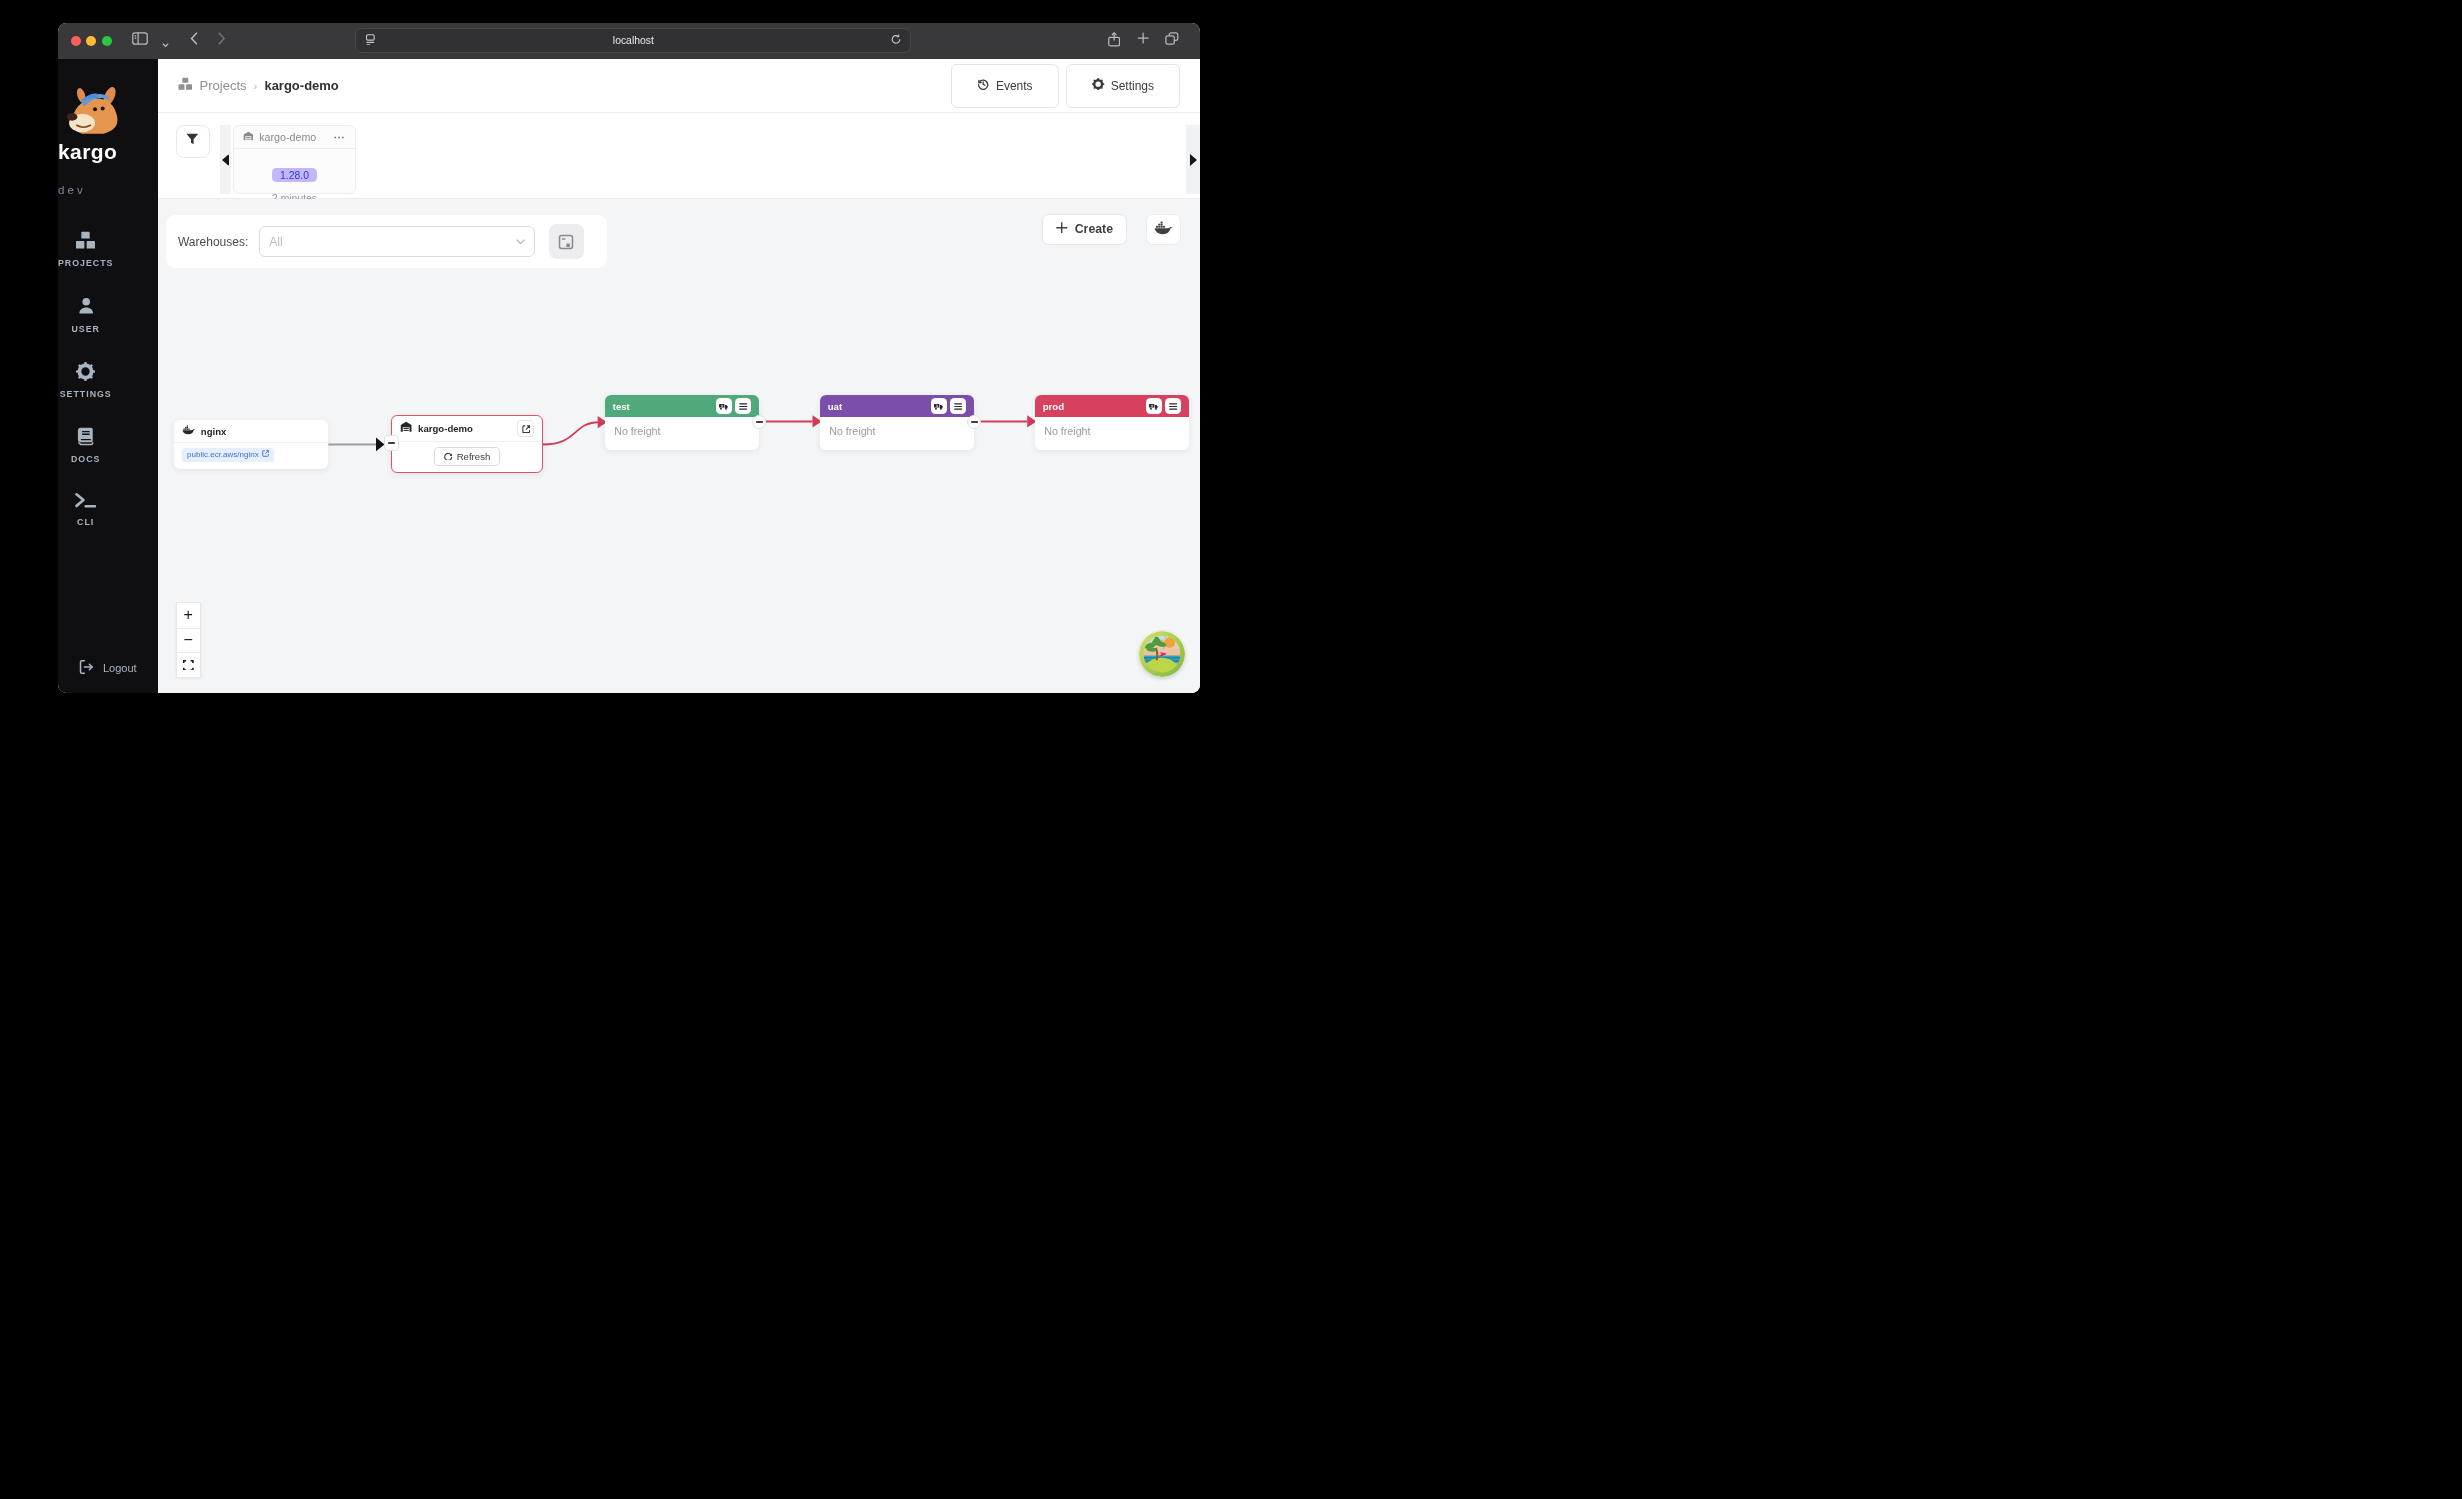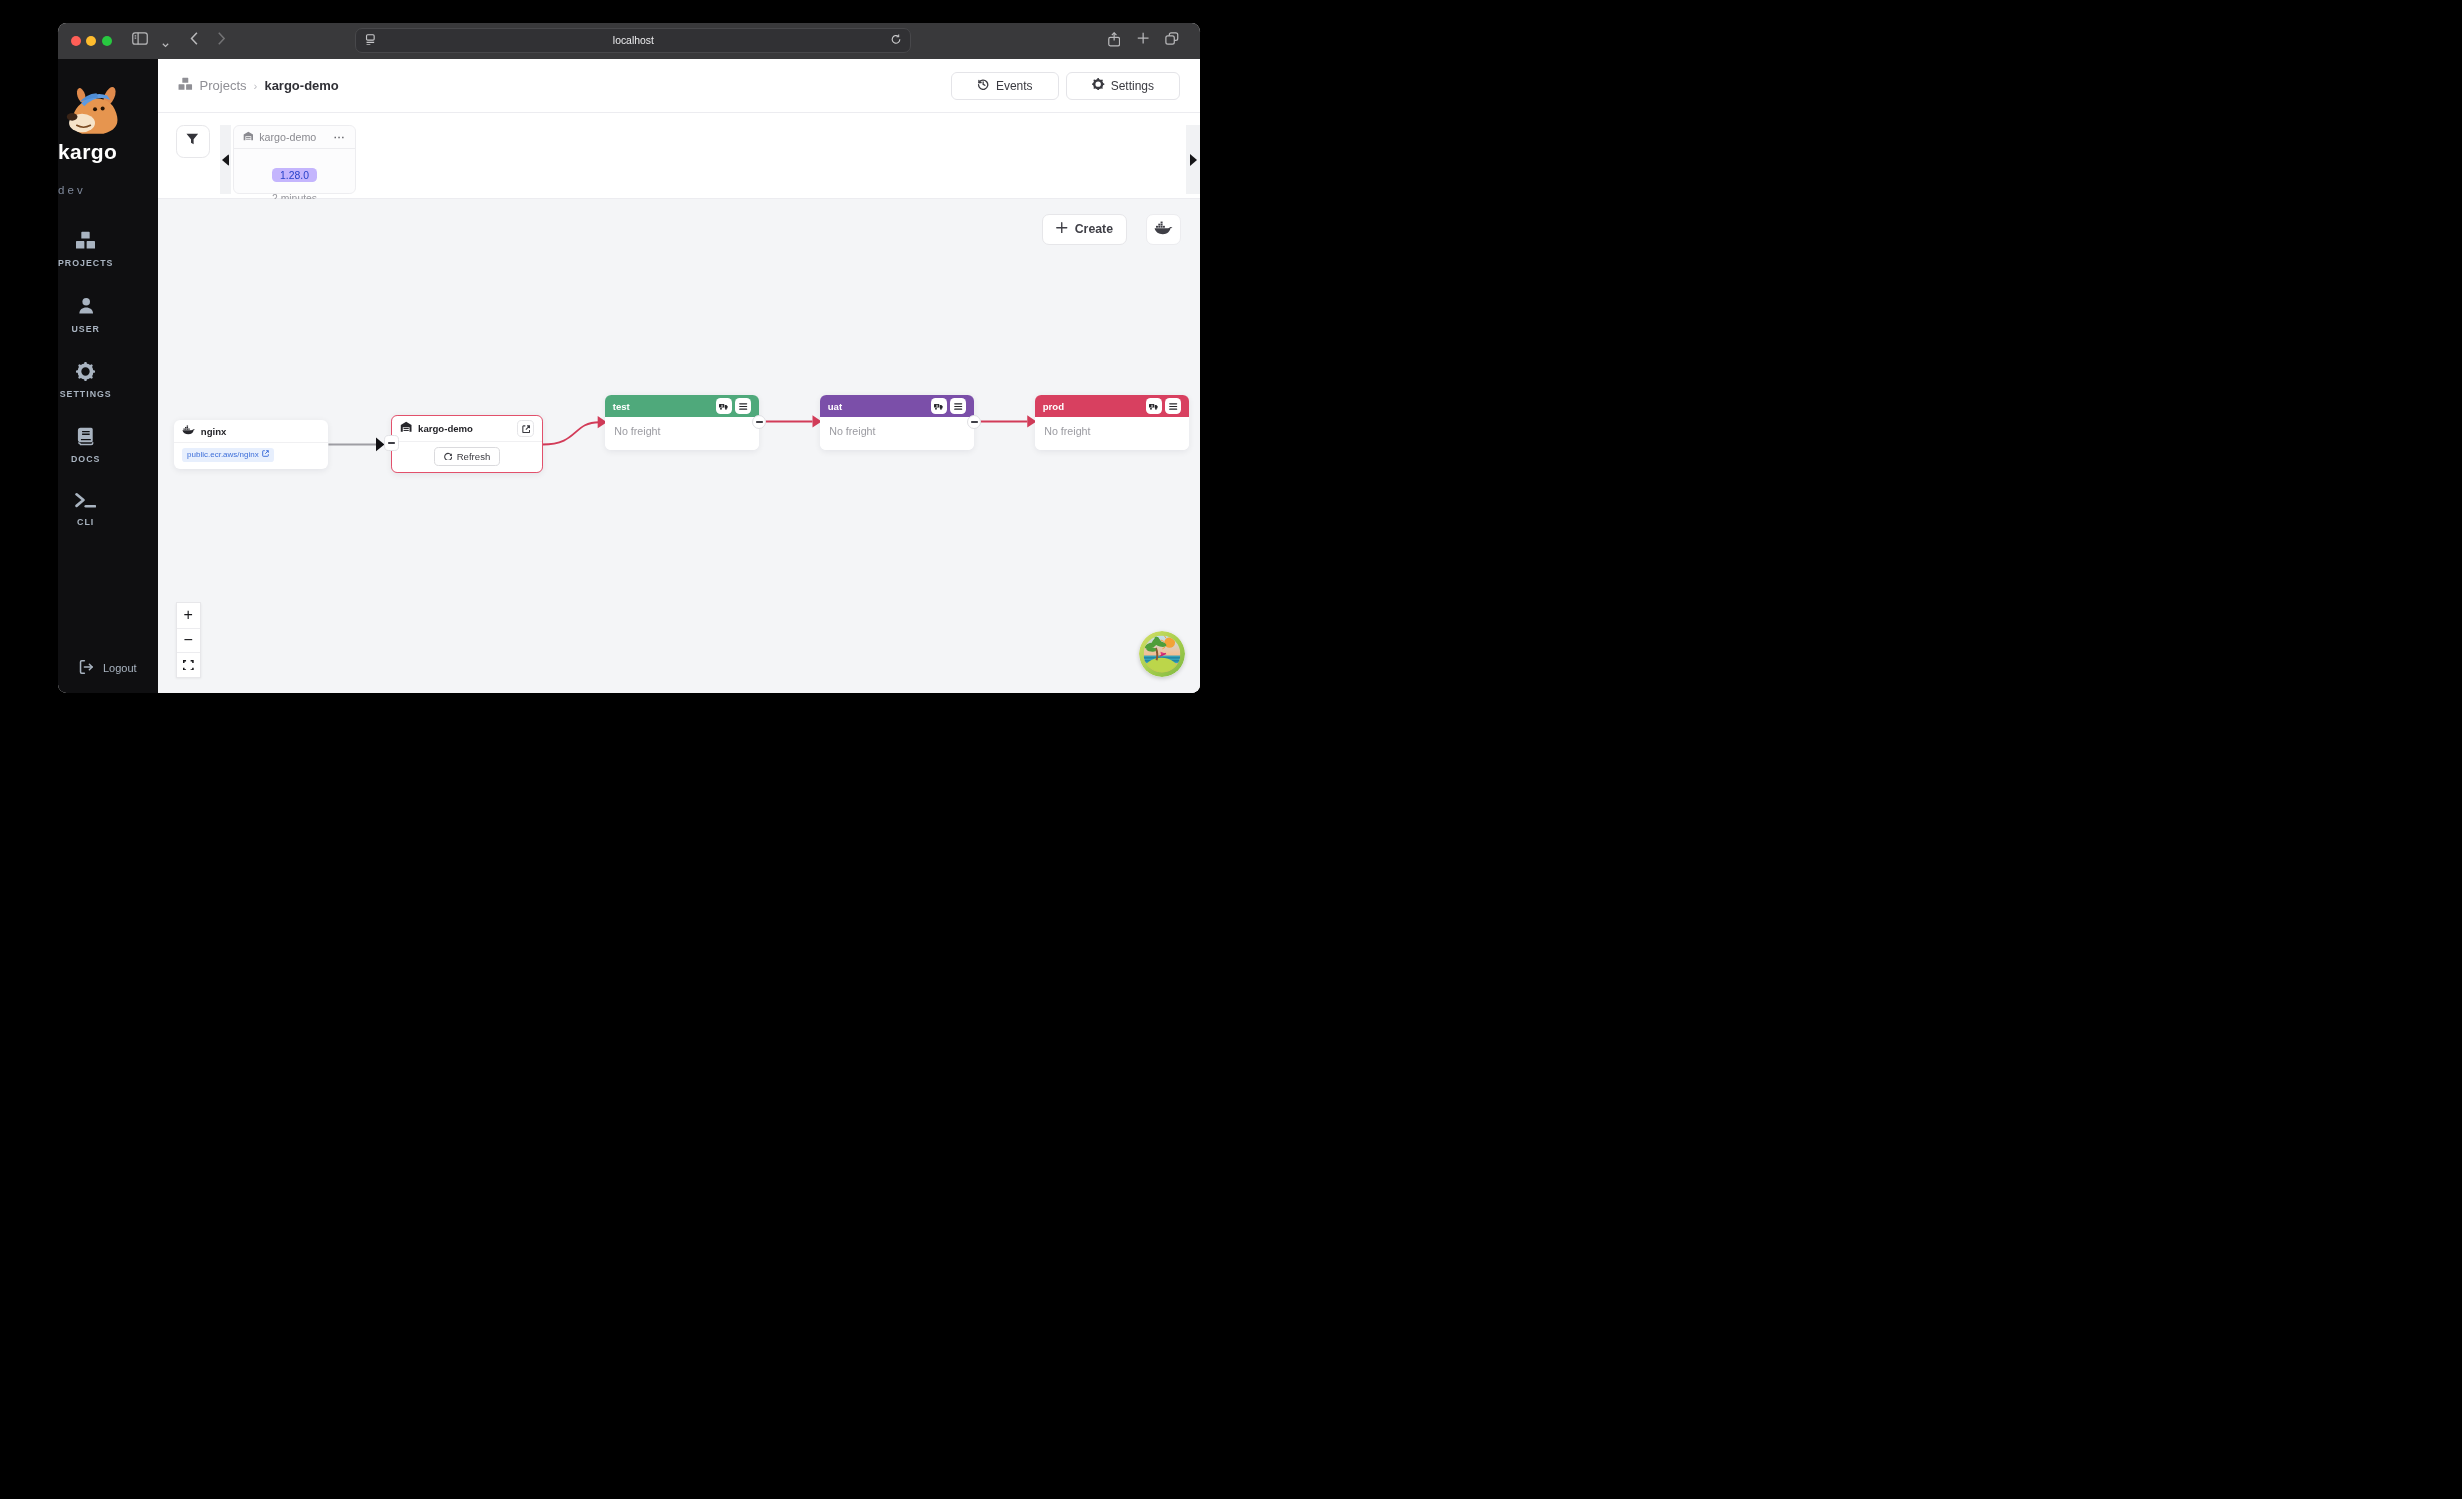--- a/index.html
+++ b/index.html
@@ -39,21 +39,21 @@
   .main { flex:1; display:flex; flex-direction:column; background:#fff; min-width:0; }
 
   
   .page-header { height:54px; border-bottom:0.8px solid #ececf0; display:flex;
                  align-items:center; padding:0 20px; flex-shrink:0; }
   .crumb { display:flex; align-items:center; gap:7px; }
   .crumb .root { color:#8f8f95; font-size:13px; }
   .crumb .sep { color:#bdbdc2; font-size:11.5px; }
   .crumb .cur { color:#303036; font-size:13px; font-weight:600; }
   .hdr-btns { margin-left:auto; display:flex; gap:7.7px; }
-  .pill-btn { display:flex; align-items:center; gap:6.1px; height:28px; padding:0 25px;
+  .pill-btn { display:flex; align-items:center; gap:6.1px; height:44px; padding:0 25px;
               background:#fff; border:0.8px solid #e4e4e8; border-radius:6px;
               font-size:12px; color:#3a3a40; font-weight:500; cursor:pointer; }
 
   
   .pipes-row { position:relative; height:86px; background:#fff; border-bottom:0.8px solid #ececf0; flex-shrink:0; }
   .filter-btn { position:absolute; left:17.7px; top:11.5px; width:34px; height:33px;
                 border:0.8px solid #e7e7ea; border-radius:7.7px; background:#fff;
                 display:flex; align-items:center; justify-content:center; cursor:pointer; }
   .strip { position:absolute; top:12.3px; height:69px; background:#f1f2f4;
            display:flex; align-items:center; justify-content:center; cursor:pointer; }
@@ -379,20 +379,38 @@
             <div class="age">2 minutes</div>
           </div>
 
           <div class="strip r">
               <span class="tri-r"></span>
             </div>
         </div>
 
         <div class="canvas">
 
+          <div class="wh-card">
+            <span class="wh-lbl">Warehouses:</span>
+            <div class="wh-select">
+              <span class="val">All</span>
+              <span class="chev">
+                <svg width="9.2" height="6.1" viewBox="0 0 12 8" fill="none" stroke="currentColor" stroke-width="1.5">
+                    <path d="M1 1l5 5 5-5"></path>
+                  </svg>
+              </span>
+            </div>
+            <button class="stagebtn">
+              <svg width="16" height="16" viewBox="0 0 21 21" fill="none" stroke="currentColor" stroke-width="2">
+                  <rect x="2" y="2" width="17" height="17" rx="2.5"></rect>
+                  <path d="M11 12.5h4.5V17H11z" fill="currentColor" stroke="none"></path>
+                  <path d="M6 6.5h3" stroke-linecap="round"></path>
+                </svg>
+            </button>
+          </div>
 
           <button class="create-btn">
             <span>
               <svg width="11.5" height="11.5" viewBox="0 0 15 15" stroke="#3f3f46" stroke-width="1.8" stroke-linecap="round">
                   <line x1="7.5" y1="1" x2="7.5" y2="14"></line>
                   <line x1="1" y1="7.5" x2="14" y2="7.5"></line>
                 </svg>
             </span>
             <span>Create</span>
           </button>

